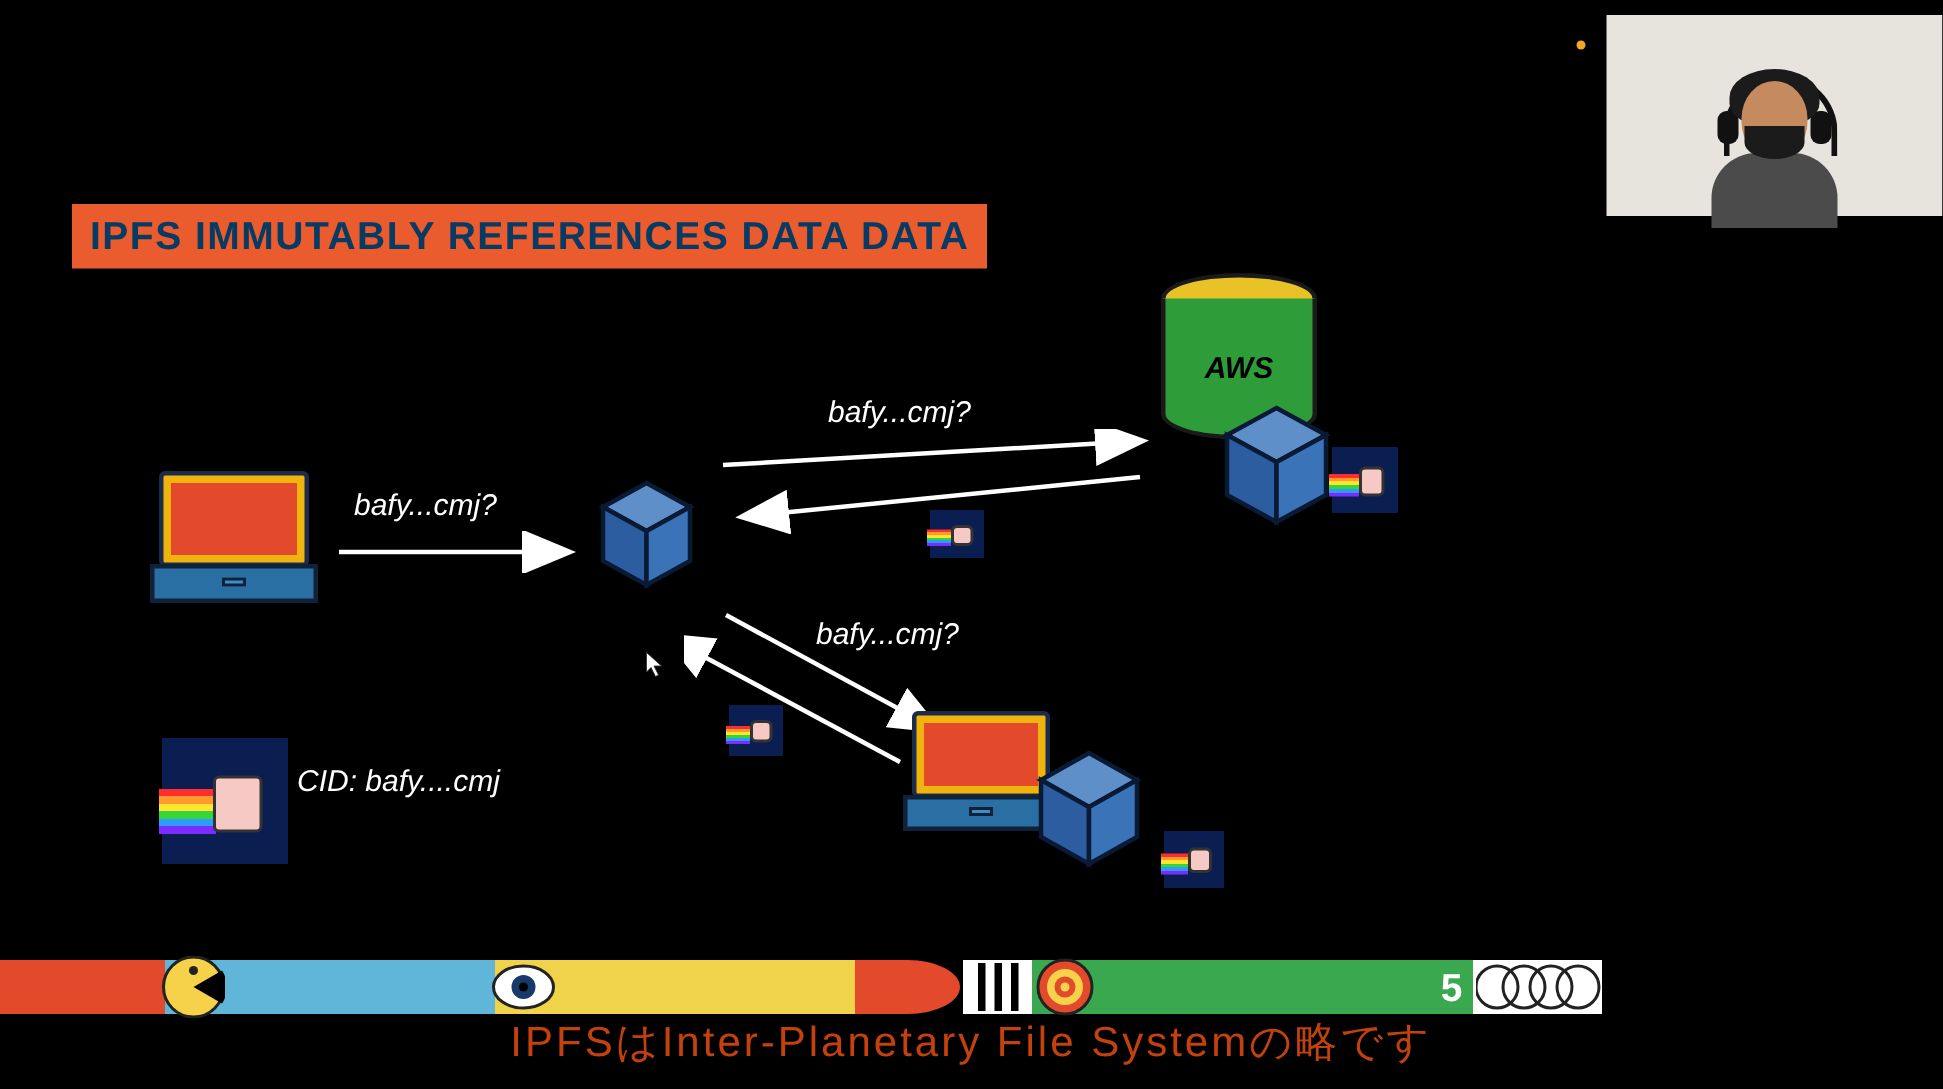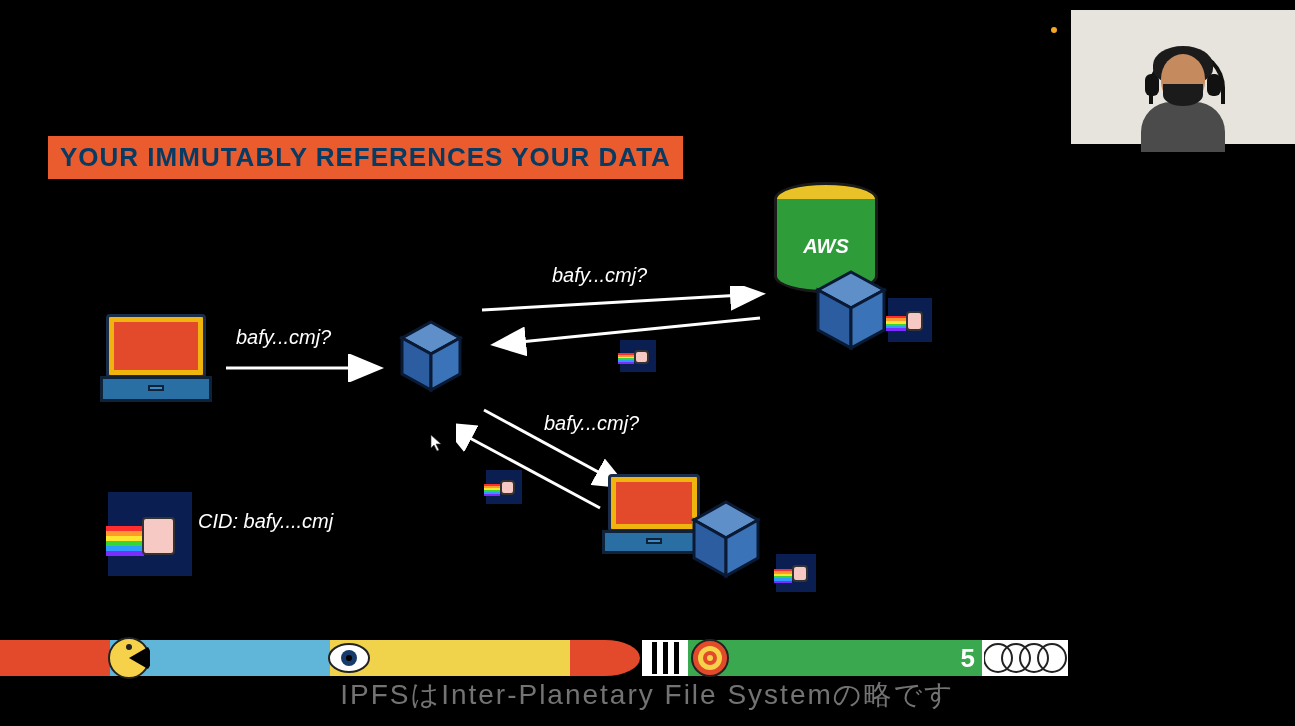--- a/index.html
+++ b/index.html
@@ -140,21 +140,21 @@
     box-sizing: border-box;
     position: relative;
     border-radius: 0 0 50% 50% / 0 0 18% 18%;
   }
   .cyl-label {
     position: absolute;
     width: 100%;
     text-align: center;
     font-style: italic;
     font-weight: 600;
-    color: #ffffff;
+    color: #000000;
     font-size: 20px;
   }
   .nyan {
     position: absolute;
     background: #0a1e52;
   }
   .nyan::before { 
     content: '';
     position: absolute;
     left: -2px; top: 40%;
@@ -243,34 +243,34 @@
     font-size: 26px;
     font-weight: 700;
   }
   .subtitle {
     position: absolute;
     left: 0; width: 1295px;
     top: 676px;
     text-align: center;
     font-size: 28px;
     letter-spacing: 2px;
-    color: #737373;
+    color: #c2410c;
     font-family: "MS Gothic", "Hiragino Sans", Arial, sans-serif;
     text-shadow: 0 0 4px #000, 0 0 4px #000;
   }
   svg { display: block; }
 </style>
 </head>
 <body>
 
 <div class="stage">
 
   <div class="dot-orange"></div>
 
-  <div class="title-banner">YOUR IMMUTABLY REFERENCES YOUR DATA</div>
+  <div class="title-banner">IPFS IMMUTABLY REFERENCES DATA DATA</div>
 
   <div class="webcam">
     <div class="person">
       <div class="body"></div>
       <div class="headphones"></div>
       <div class="earL"></div>
         <div class="earR"></div>
       <div class="hair"></div>
       <div class="head"></div>
       <div class="beard"></div>

